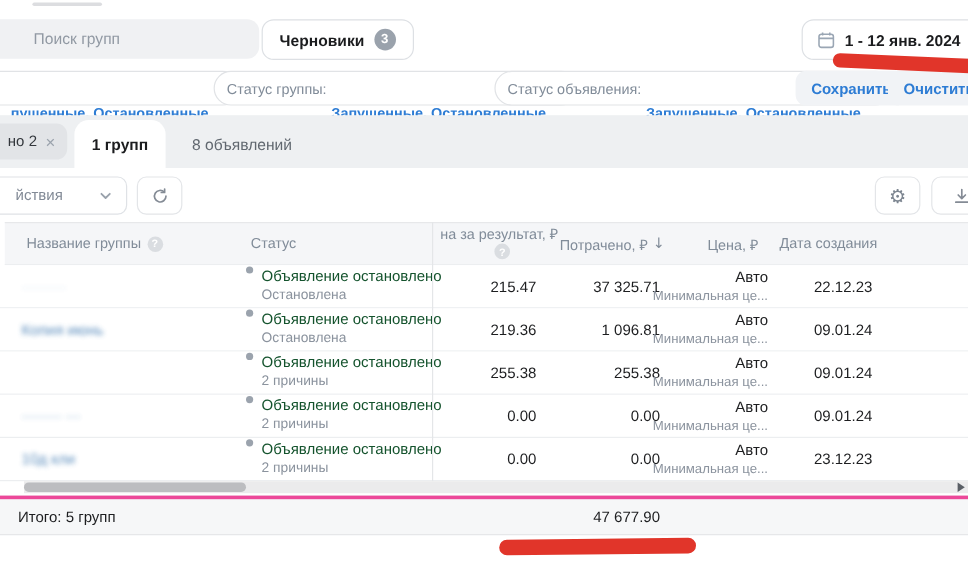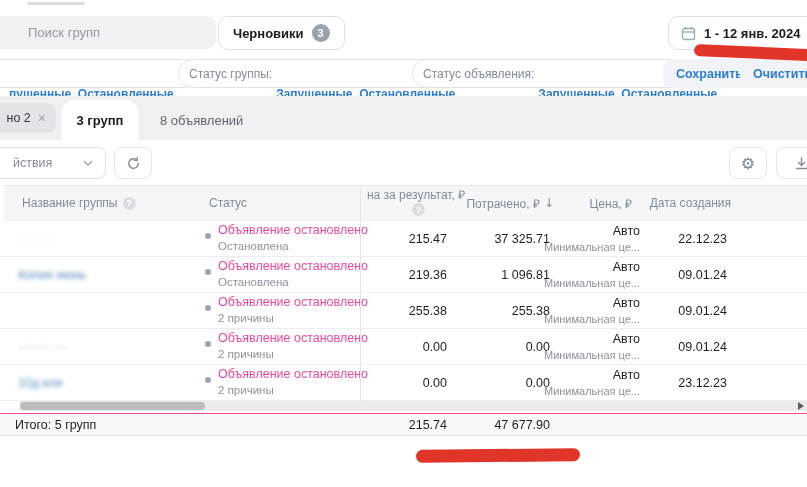--- a/index.html
+++ b/index.html
@@ -108,35 +108,35 @@
     width:13px; height:13px; border-radius:50%; background:#dadde1; color:#fff;
     font-size:9px; font-weight:700; margin-left:5px; }
   .sort-arrow { color:#818c99; margin-left:4px; font-family:"DejaVu Sans",sans-serif; }
   .trow {
     position:absolute; left:0; width:807px; height:36px; background:#fff;
     border-bottom:1px solid #eceef0; font-size:12.5px; color:#1d1e20;
   }
   .row-name { color:#3c77b0; filter:blur(2px); opacity:.85; cursor:pointer; }
   .row-name.faint { opacity:.3; }
   .st-wrap { display:flex; flex-direction:column; justify-content:center; line-height:1.35; }
-  .st-main { display:flex; align-items:flex-end; color:#ec4899; }
+  .st-main { display:flex; align-items:flex-start; color:#14532d; }
   .st-dot { width:6px; height:6px; border-radius:50%; background:#9ba3ad; margin-right:7px; flex:none; }
   .st-sub { color:#8b939e; font-size:11.5px; margin-left:13px; }
   .pr-wrap { display:flex; flex-direction:column; align-items:flex-end; line-height:1.35; }
   .pr-sub { color:#8b939e; font-size:11px; }
   .vdivider { position:absolute; left:360px; top:185px; height:216px; width:0; border-left:1px solid #e4e6e8; }
   
   .hscroll { position:absolute; left:20px; top:401px; width:787px; height:10px; background:#ebebec; }
   .hthumb { position:absolute; left:0; top:1px; width:185px; height:8px; background:#bcbdc0; border-radius:4px; cursor:grab; }
   .harrow { position:absolute; left:798px; top:402px; width:0; height:0;
     border-top:4px solid transparent; border-bottom:4px solid transparent; border-left:6px solid #5a5f66; cursor:pointer; }
   
   .tfoot {
-    position:absolute; left:0; top:413px; width:807px; height:23px;
-    background:#f6f7f8; border-top:1px solid #ec4899; border-bottom:1px solid #e6e7e9;
+    position:absolute; left:0; top:413px; width:807px; height:33px;
+    background:#f6f7f8; border-top:3px solid #ec4899; border-bottom:1px solid #e6e7e9;
     font-size:12.5px; color:#1d1e20;text-align:right;
   }
   .tfoot .c-name { left:15px; }
   
   .red-stroke { position:absolute; background:#e1352a; border-radius:7px; }
   .rs-date { left:694px; top:47px; width:135px; height:12px; transform:rotate(2.5deg); }
   .rs-total { left:416px; top:449px; width:164px; height:13px; transform:rotate(-0.6deg); }
   
   svg { display:block; }
 </style>
@@ -182,21 +182,21 @@
     <span class="x">×</span>
   </div>
   <button class="btn-flat btn-save">Сохранить</button>
   <button class="btn-flat btn-clear">Очистить</button>
 
   <div class="tabband">
     <div class="seltab">
       <span>но 2</span>
       <span class="x">×</span>
     </div>
-    <div class="tab-active">3 групп</div>
+    <div class="tab-active">1 групп</div>
     <div class="tab-plain">8 объявлений</div>
   </div>
 
   <div class="select-actions">
     <span>йствия</span>
     <span>
       <svg width="12" height="12" viewBox="0 0 12 12">
           <polyline points="2.5,4.5 6,8 9.5,4.5" fill="none" stroke="#9aa2ac" stroke-width="1.5" stroke-linecap="round" stroke-linejoin="round"></polyline>
         </svg>
     </span>
@@ -360,20 +360,19 @@
 
   <div class="vdivider"></div>
 
   <div class="hscroll">
     <div class="hthumb"></div>
   </div>
   <div class="harrow"></div>
 
   <div class="tfoot">
     <div class="cell c-name">Итого: 5 групп</div>
-    <div class="cell c-cpr">215.74</div>
     <div class="cell c-spent">47 677.90</div>
   </div>
 
   <div class="red-stroke rs-date"></div>
   <div class="red-stroke rs-total"></div>
 
 </div>
 
 </body></html>

